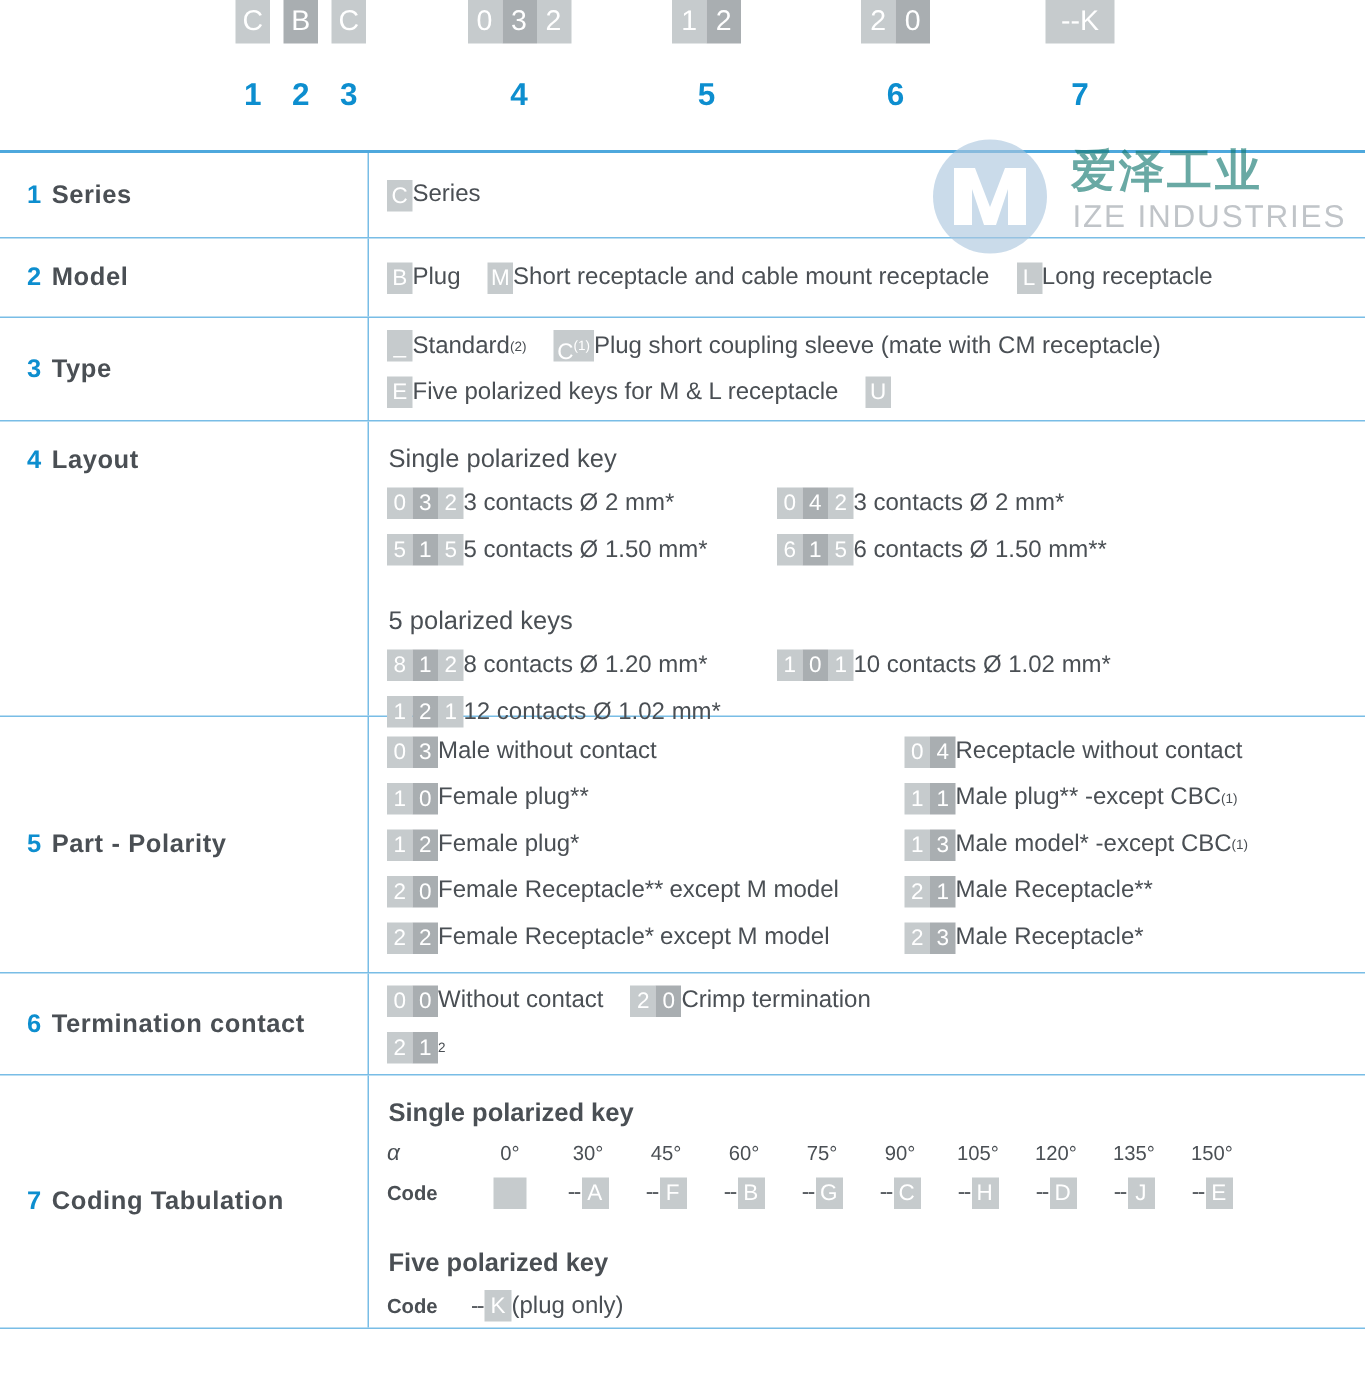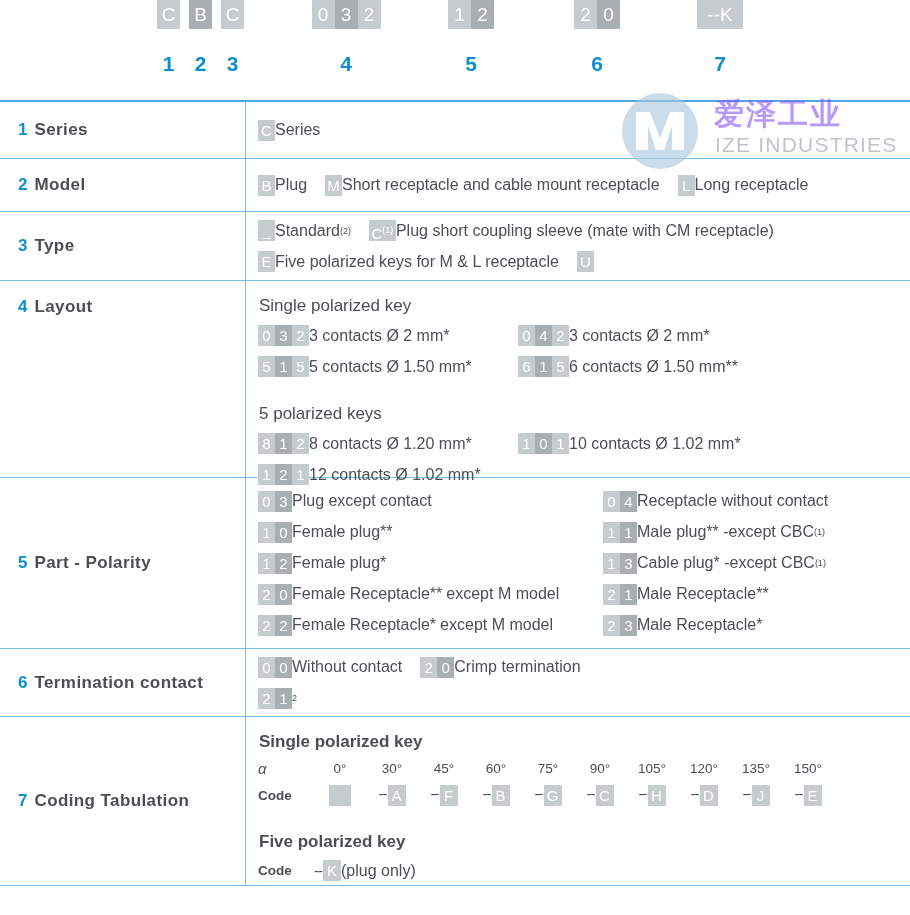--- a/index.html
+++ b/index.html
@@ -22,21 +22,21 @@
     width: 300px;
     height: 78px;
     pointer-events: none;
     z-index: 5;
     opacity: .62;
   }
   #watermark .wm-logo { position: absolute; left: 0; top: 0; }
   #watermark .wm-cn {
     position: absolute; left: 102px; top: 2px;
     font-size: 30px; font-weight: bold; letter-spacing: 2px;
-    color: #8b5cf6;
+    color: #0f766e;
     font-family: "DejaVu Sans", sans-serif;
   }
   #watermark .wm-en {
     position: absolute; left: 103px; top: 41px;
     font-size: 21px; letter-spacing: 1.2px;
     color: #9aa1a8;
     font-family: "Liberation Sans", sans-serif;
   }
 
   
@@ -355,21 +355,21 @@
       <span class="lbl-num">5</span>
       <span class="lbl-txt">Part - Polarity</span>
     </div>
     <div class="cell-body">
       <div class="twocol">
 
         <div class="col polcol1">
           <div class="line">
             <span class="chip sm lt">0</span>
               <span class="chip sm dk">3</span>
-            <span class="txt">Plug except contact</span>
+            <span class="txt">Male without contact</span>
           </div>
           <div class="line">
             <span class="chip sm lt">1</span>
               <span class="chip sm dk">0</span>
             <span class="txt">Female plug**</span>
           </div>
           <div class="line">
             <span class="chip sm lt">1</span>
               <span class="chip sm dk">2</span>
             <span class="txt">Female plug*</span>
@@ -397,21 +397,21 @@
           <div class="line">
             <span class="chip sm lt">1</span>
               <span class="chip sm dk">1</span>
             <span class="txt">Male plug** - </span>
             <span class="txt b">except CBC</span>
             <sup>(1)</sup>
           </div>
           <div class="line">
             <span class="chip sm lt">1</span>
               <span class="chip sm dk">3</span>
-            <span class="txt">Cable plug* - </span>
+            <span class="txt">Male model* - </span>
             <span class="txt b">except CBC</span>
             <sup>(1)</sup>
           </div>
           <div class="line">
             <span class="chip sm lt">2</span>
               <span class="chip sm dk">1</span>
             <span class="txt">Male Receptacle**</span>
           </div>
           <div class="line">
             <span class="chip sm lt">2</span>

